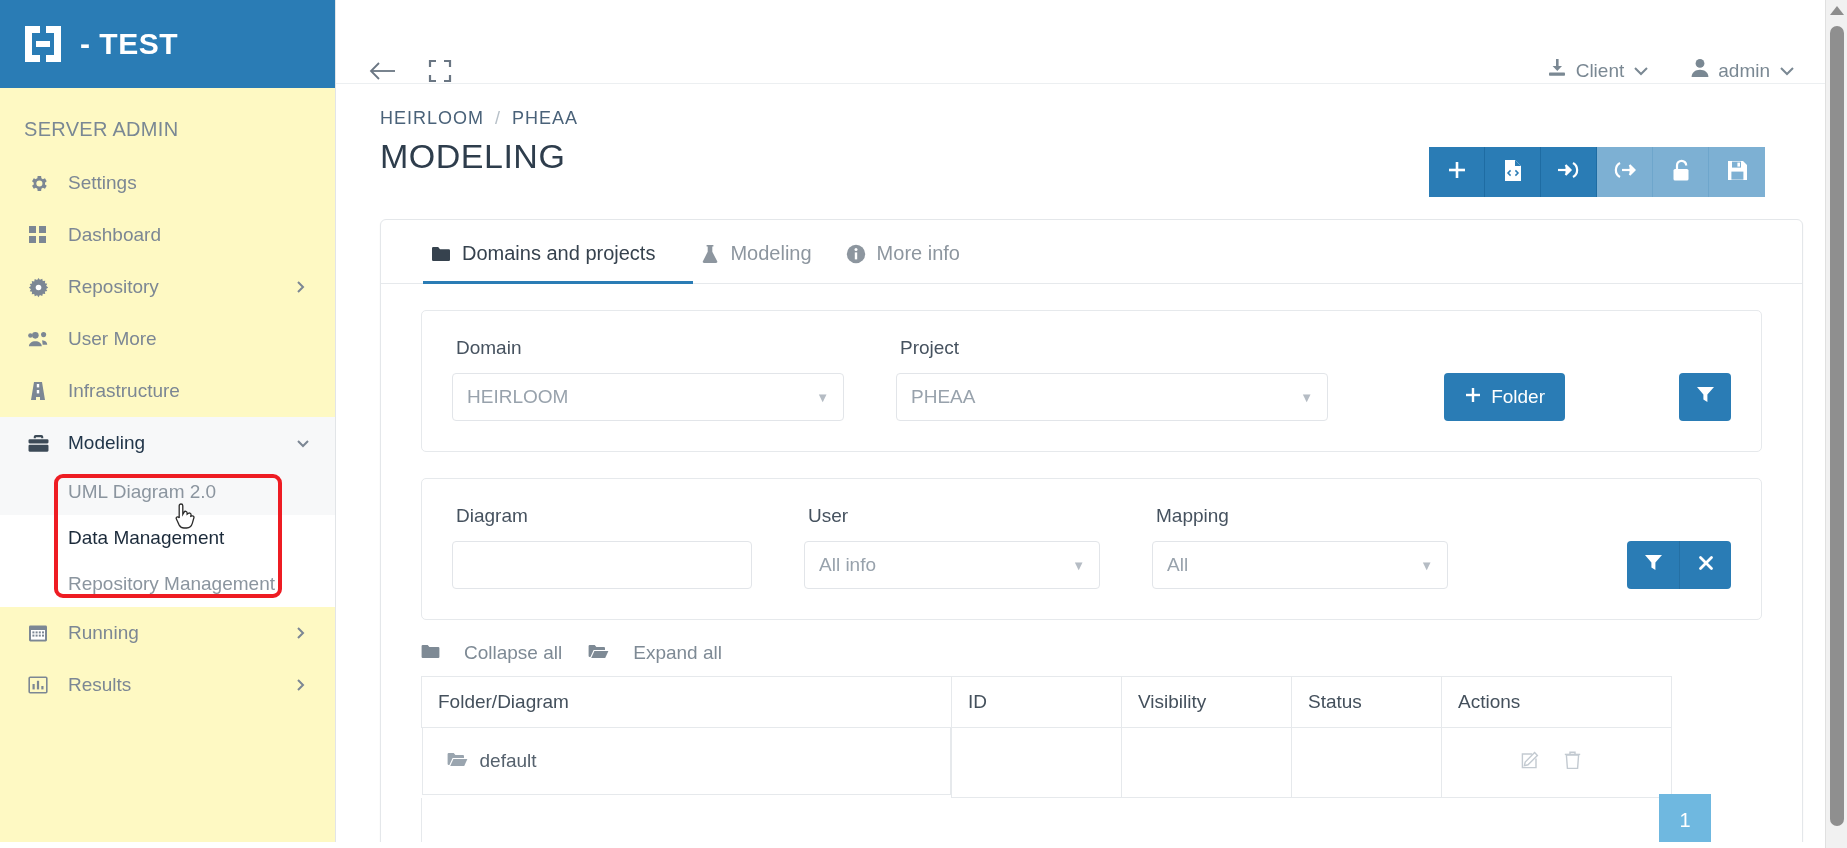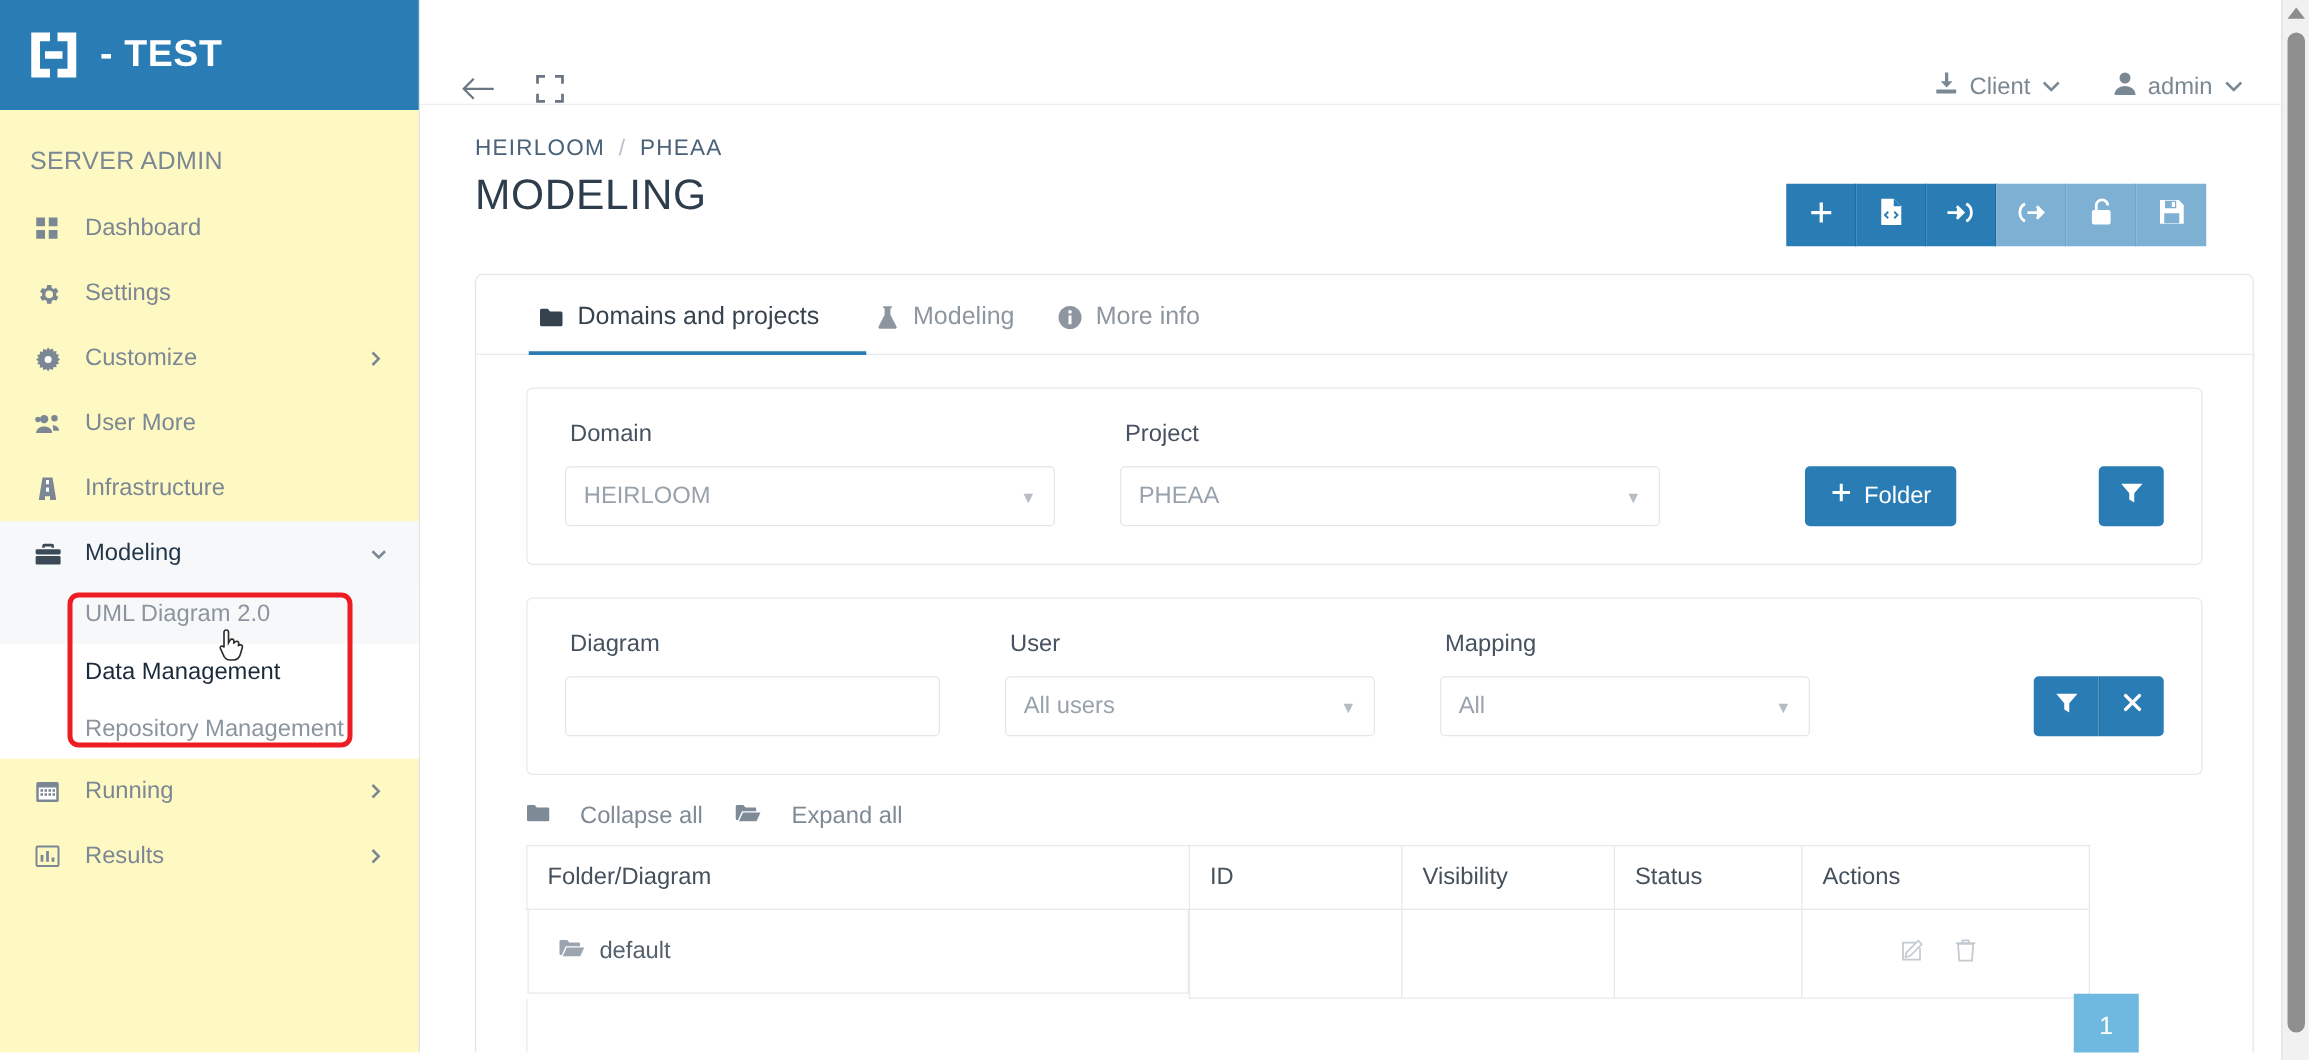--- a/index.html
+++ b/index.html
@@ -248,47 +248,47 @@
       </span>
       <span class="brand-text">- TEST</span>
     </div>
 
     <div class="sidebar-title">SERVER ADMIN</div>
 
     <ul class="nav">
 
       <li class="nav-item">
         <span class="ni-icon">
+          <svg width="21" height="21" viewBox="0 0 24 24" fill="currentColor">
+            <path d="M19.4 13a7.8 7.8 0 000-2l2-1.5-2-3.4-2.4 1a7.7 7.7 0 00-1.7-1L15 3.5h-4l-.3 2.6c-.6.2-1.2.6-1.7 1l-2.4-1-2 3.4L6.6 11a7.8 7.8 0 000 2l-2 1.5 2 3.4 2.4-1c.5.4 1.1.8 1.7 1l.3 2.6h4l.3-2.6c.6-.2 1.2-.6 1.7-1l2.4 1 2-3.4-2-1.5zM13 15.5a3.5 3.5 0 110-7 3.5 3.5 0 010 7z"></path>
+          </svg>
+        </span>
+        <span class="ni-label">Settings</span>
+      </li>
+
+      <li class="nav-item">
+        <span class="ni-icon">
           <svg width="20" height="20" viewBox="0 0 20 20" fill="currentColor">
             <rect x="1" y="1" width="7" height="7"></rect>
               <rect x="11" y="1" width="7" height="7"></rect>
             <rect x="1" y="11" width="7" height="7"></rect>
               <rect x="11" y="11" width="7" height="7"></rect>
           </svg>
         </span>
         <span class="ni-label">Dashboard</span>
       </li>
 
       <li class="nav-item">
         <span class="ni-icon">
           <svg width="21" height="21" viewBox="0 0 24 24" fill="currentColor">
-            <path d="M19.4 13a7.8 7.8 0 000-2l2-1.5-2-3.4-2.4 1a7.7 7.7 0 00-1.7-1L15 3.5h-4l-.3 2.6c-.6.2-1.2.6-1.7 1l-2.4-1-2 3.4L6.6 11a7.8 7.8 0 000 2l-2 1.5 2 3.4 2.4-1c.5.4 1.1.8 1.7 1l.3 2.6h4l.3-2.6c.6-.2 1.2-.6 1.7-1l2.4 1 2-3.4-2-1.5zM13 15.5a3.5 3.5 0 110-7 3.5 3.5 0 010 7z"></path>
-          </svg>
-        </span>
-        <span class="ni-label">Settings</span>
-      </li>
-
-      <li class="nav-item">
-        <span class="ni-icon">
-          <svg width="21" height="21" viewBox="0 0 24 24" fill="currentColor">
             <path d="M12 1l1.6 2.2L16.3 2l.6 2.7 2.8-.3-.4 2.7 2.7.6-1.3 2.4L23 12l-2.3 1.6 1.3 2.4-2.7.6.4 2.7-2.8-.3-.6 2.7-2.7-1.2L12 23l-1.6-2.2L7.7 22l-.6-2.7-2.8.3.4-2.7L2 16.3l1.3-2.4L1 12l2.3-1.6L2 8l2.7-.6-.4-2.7 2.8.3.6-2.7 2.7 1.2z"></path>
             <circle cx="12" cy="12" r="3.2" fill="#ffffff"></circle>
           </svg>
         </span>
-        <span class="ni-label">Customize</span>
+        <span class="ni-label">Repository</span>
         <span class="ni-caret">
           <svg width="13" height="16" viewBox="0 0 13 16" fill="none" stroke="currentColor" stroke-width="2">
             <path d="M3 3l5 5-5 5"></path>
           </svg>
         </span>
       </li>
 
       <li class="nav-item">
         <span class="ni-icon">
           <svg width="22" height="20" viewBox="0 0 24 20" fill="currentColor">
@@ -584,21 +584,21 @@
         </div>
 
         <div class="panel">
           <div class="field" style="width:300px">
             <span class="field-label">Diagram</span>
             <input class="text-input" type="text" value="" placeholder="" style="">
           </div>
           <div class="field" style="width:296px">
             <span class="field-label">User</span>
             <div class="select">
-              <span>All users</span>
+              <span>All info</span>
               <span class="caret">▼</span>
             </div>
           </div>
           <div class="field" style="width:296px">
             <span class="field-label">Mapping</span>
             <div class="select">
               <span>All</span>
               <span class="caret">▼</span>
             </div>
           </div>

